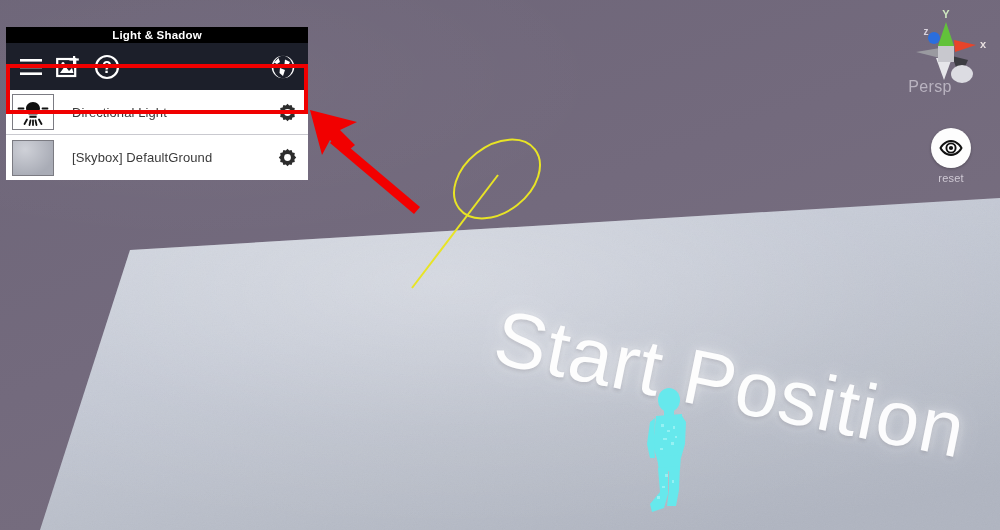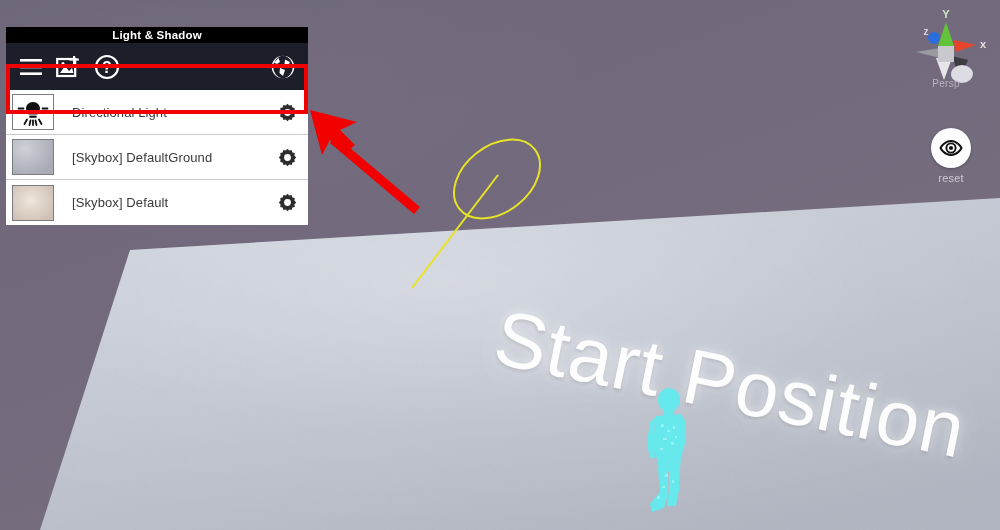--- a/index.html
+++ b/index.html
@@ -73,25 +73,25 @@
   
   #view-gizmo {
     position: absolute;
     right: 8px;
     top: 4px;
     width: 92px;
     height: 92px;
   }
   #gizmo-label {
     position: absolute;
-    right: 8px;
+    right: 24px;
     top: 78px;
     width: 92px;
     text-align: center;
-    font-size: 10px;
+    font-size: 16px;
     color: #b9b3c0;
     letter-spacing: 0.3px;
   }
 
   
   #reset-wrap {
     position: absolute;
     right: 18px;
     top: 128px;
     width: 62px;
@@ -423,32 +423,20 @@
         </div>
         <div class="row-label">[Skybox] DefaultGround</div>
         <div class="row-gear">
           <svg width="19" height="19" viewBox="0 0 19 19">
             <path d="M9.5 0.8 L11.2 2.6 L13.6 2 L14.4 4.4 L16.8 5 L16.4 7.5 L18.2 9.5 L16.4 11.5 L16.8 14 L14.4 14.6 L13.6 17 L11.2 16.4 L9.5 18.2 L7.8 16.4 L5.4 17 L4.6 14.6 L2.2 14 L2.6 11.5 L0.8 9.5 L2.6 7.5 L2.2 5 L4.6 4.4 L5.4 2 L7.8 2.6 Z" fill="#2d2d2d"></path>
             <circle cx="9.5" cy="9.5" r="3.4" fill="#ffffff"></circle>
           </svg>
         </div>
       </div>
 
-      <div class="list-row">
-        <div class="row-thumb">
-          <div class="thumb-skybox"></div>
-        </div>
-        <div class="row-label">[Skybox] Default</div>
-        <div class="row-gear">
-          <svg width="19" height="19" viewBox="0 0 19 19">
-            <path d="M9.5 0.8 L11.2 2.6 L13.6 2 L14.4 4.4 L16.8 5 L16.4 7.5 L18.2 9.5 L16.4 11.5 L16.8 14 L14.4 14.6 L13.6 17 L11.2 16.4 L9.5 18.2 L7.8 16.4 L5.4 17 L4.6 14.6 L2.2 14 L2.6 11.5 L0.8 9.5 L2.6 7.5 L2.2 5 L4.6 4.4 L5.4 2 L7.8 2.6 Z" fill="#2d2d2d"></path>
-            <circle cx="9.5" cy="9.5" r="3.4" fill="#ffffff"></circle>
-          </svg>
-        </div>
-      </div>
 
     </div>
   </div>
 
   <div id="highlight-box"></div>
 
   <svg id="annotation-arrow" viewBox="0 0 150 130">
     <g fill="#f20000">
       <polygon points="10,20 57,32 40,40 55,55 44,64 30,50 22,65"></polygon>
       <polygon points="36,46 120,117 114,124 30,53"></polygon>

